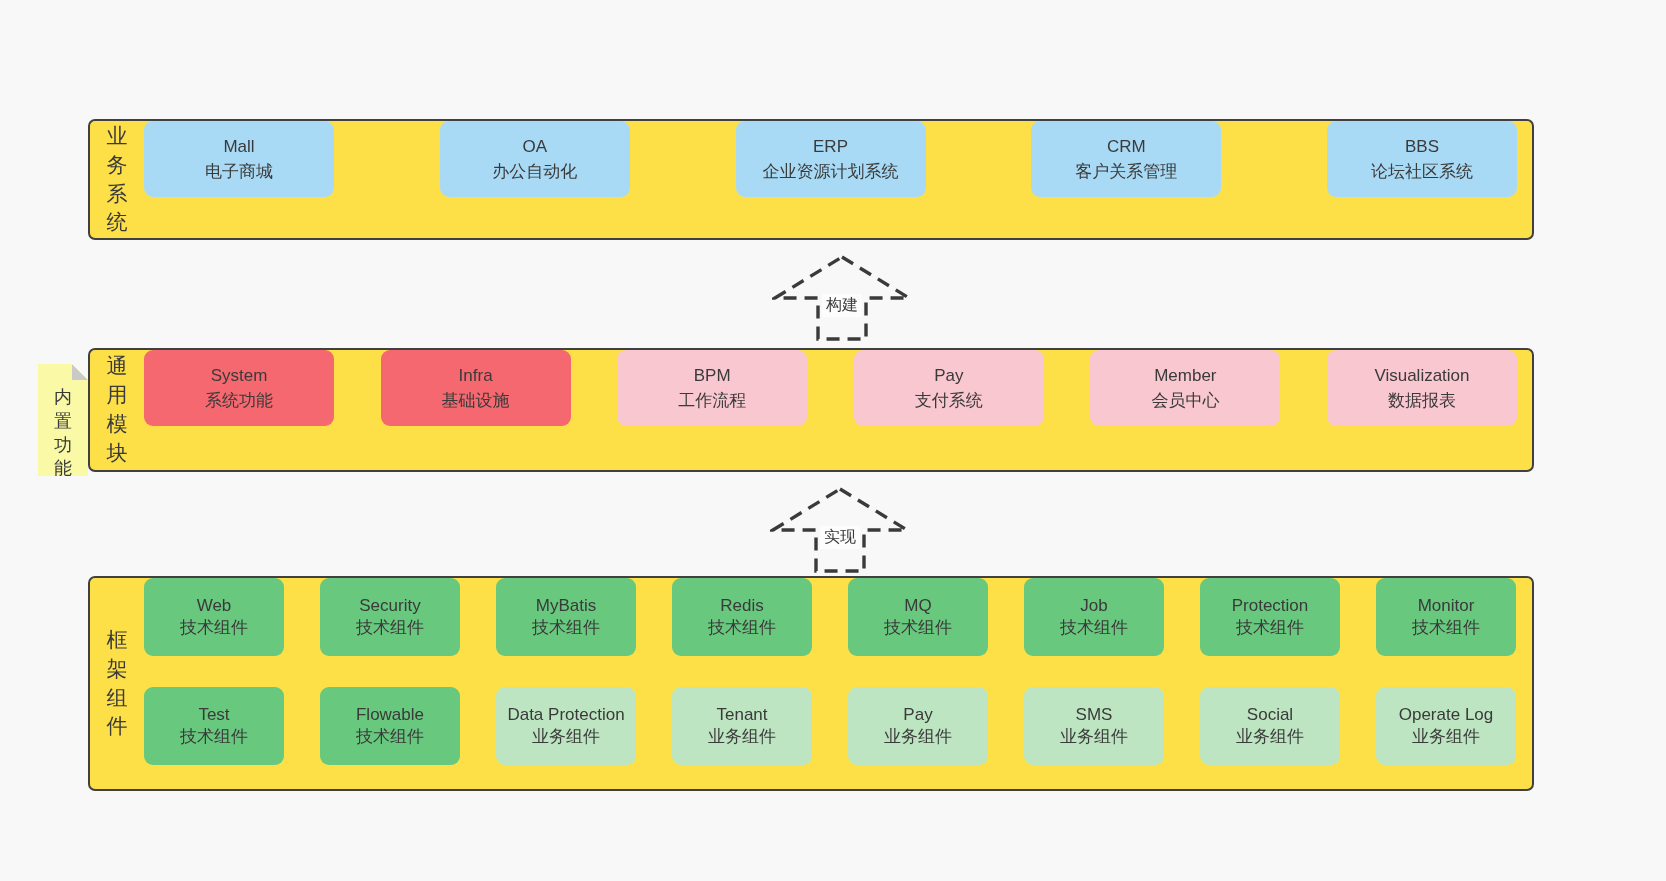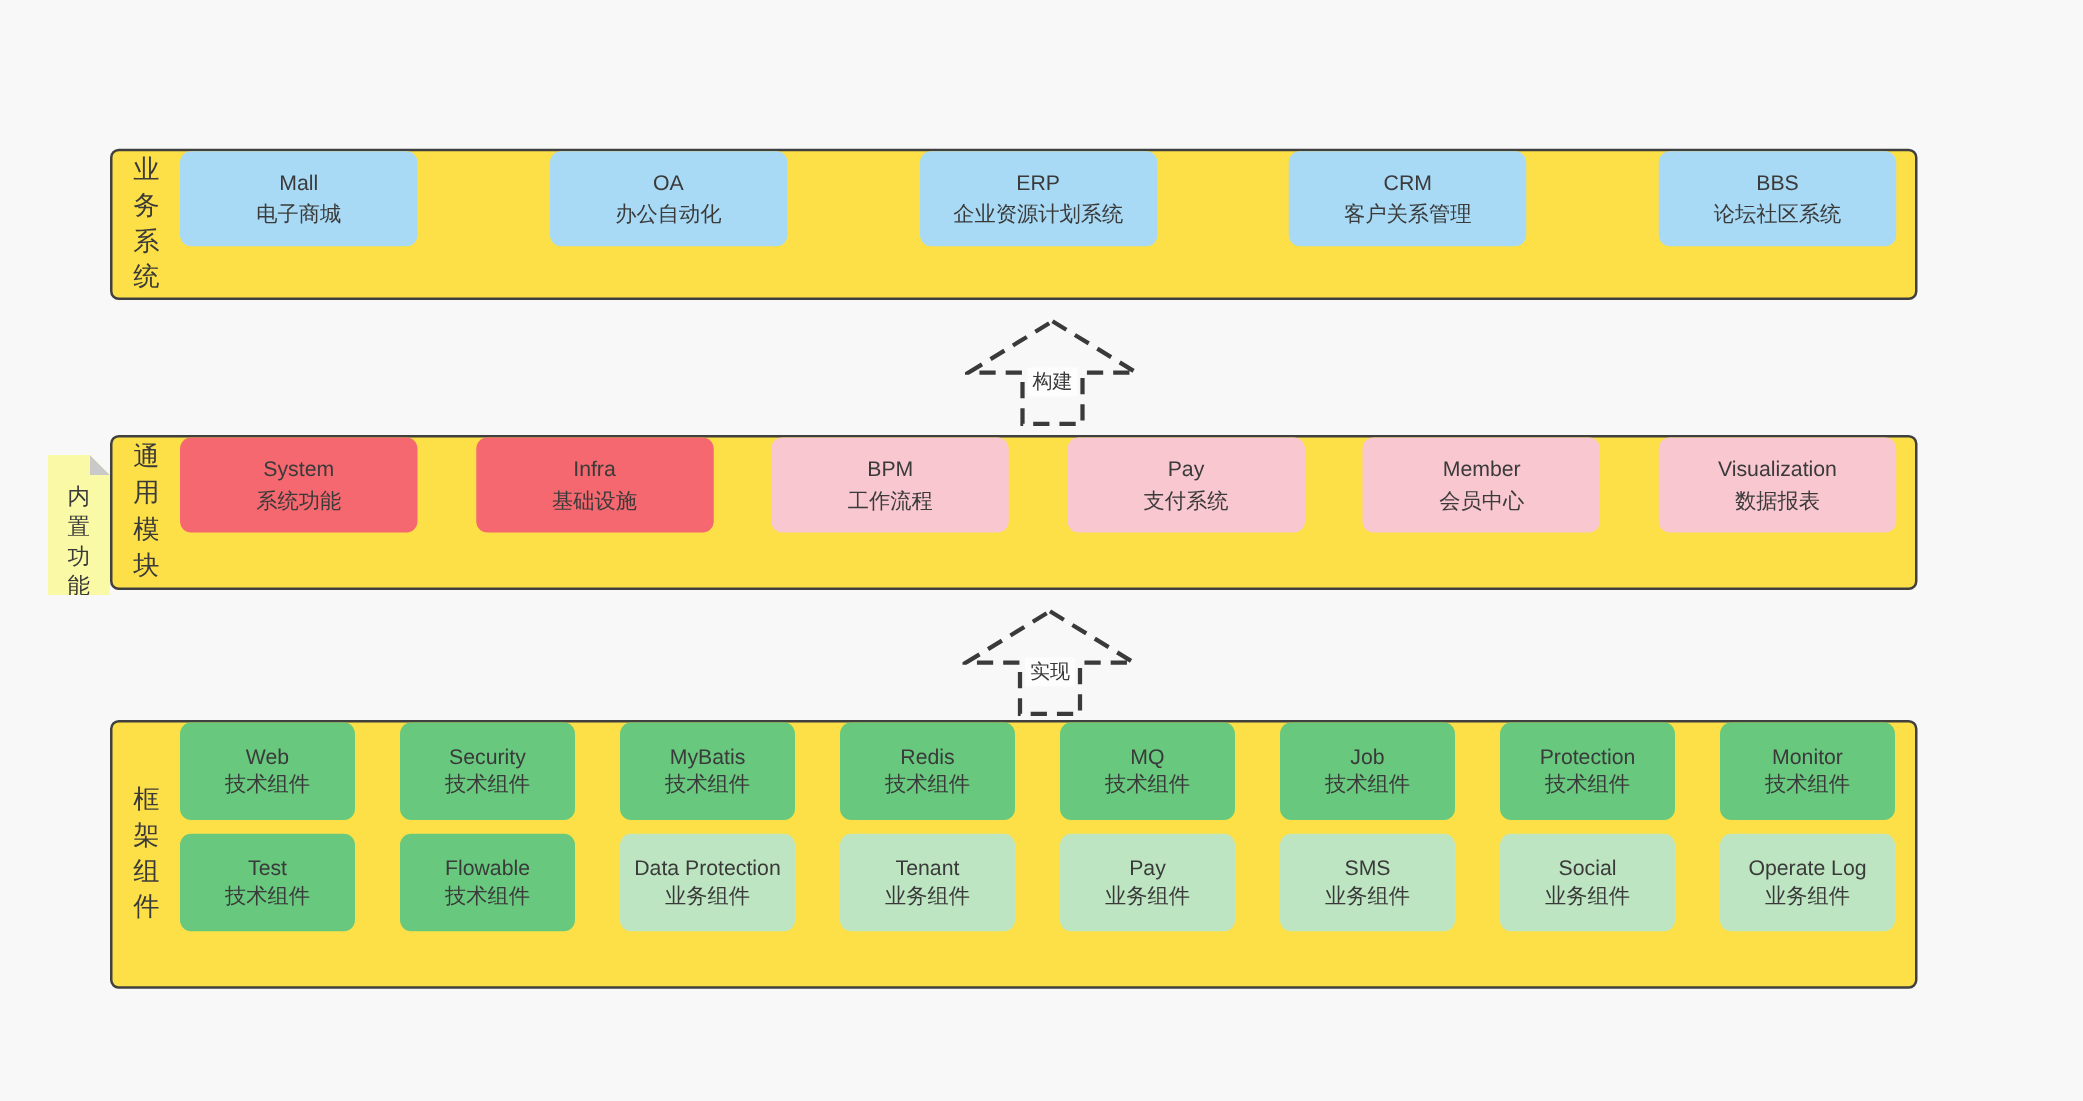--- a/index.html
+++ b/index.html
@@ -50,21 +50,21 @@
     display:flex;
     align-items:center;
     justify-content:space-between;
     padding:0 15px 0 11px;
   }
   .grid {
     flex:1;
     display:flex;
     flex-direction:column;
     justify-content:center;
-    gap:11px;
+    gap:31px;
     padding:0 16px 0 11px;
   }
   .grid-row { display:flex; justify-content:space-between; }
 
   .box {
     border-radius:9px;
     display:flex;
     flex-direction:column;
     align-items:center;
     justify-content:center;

